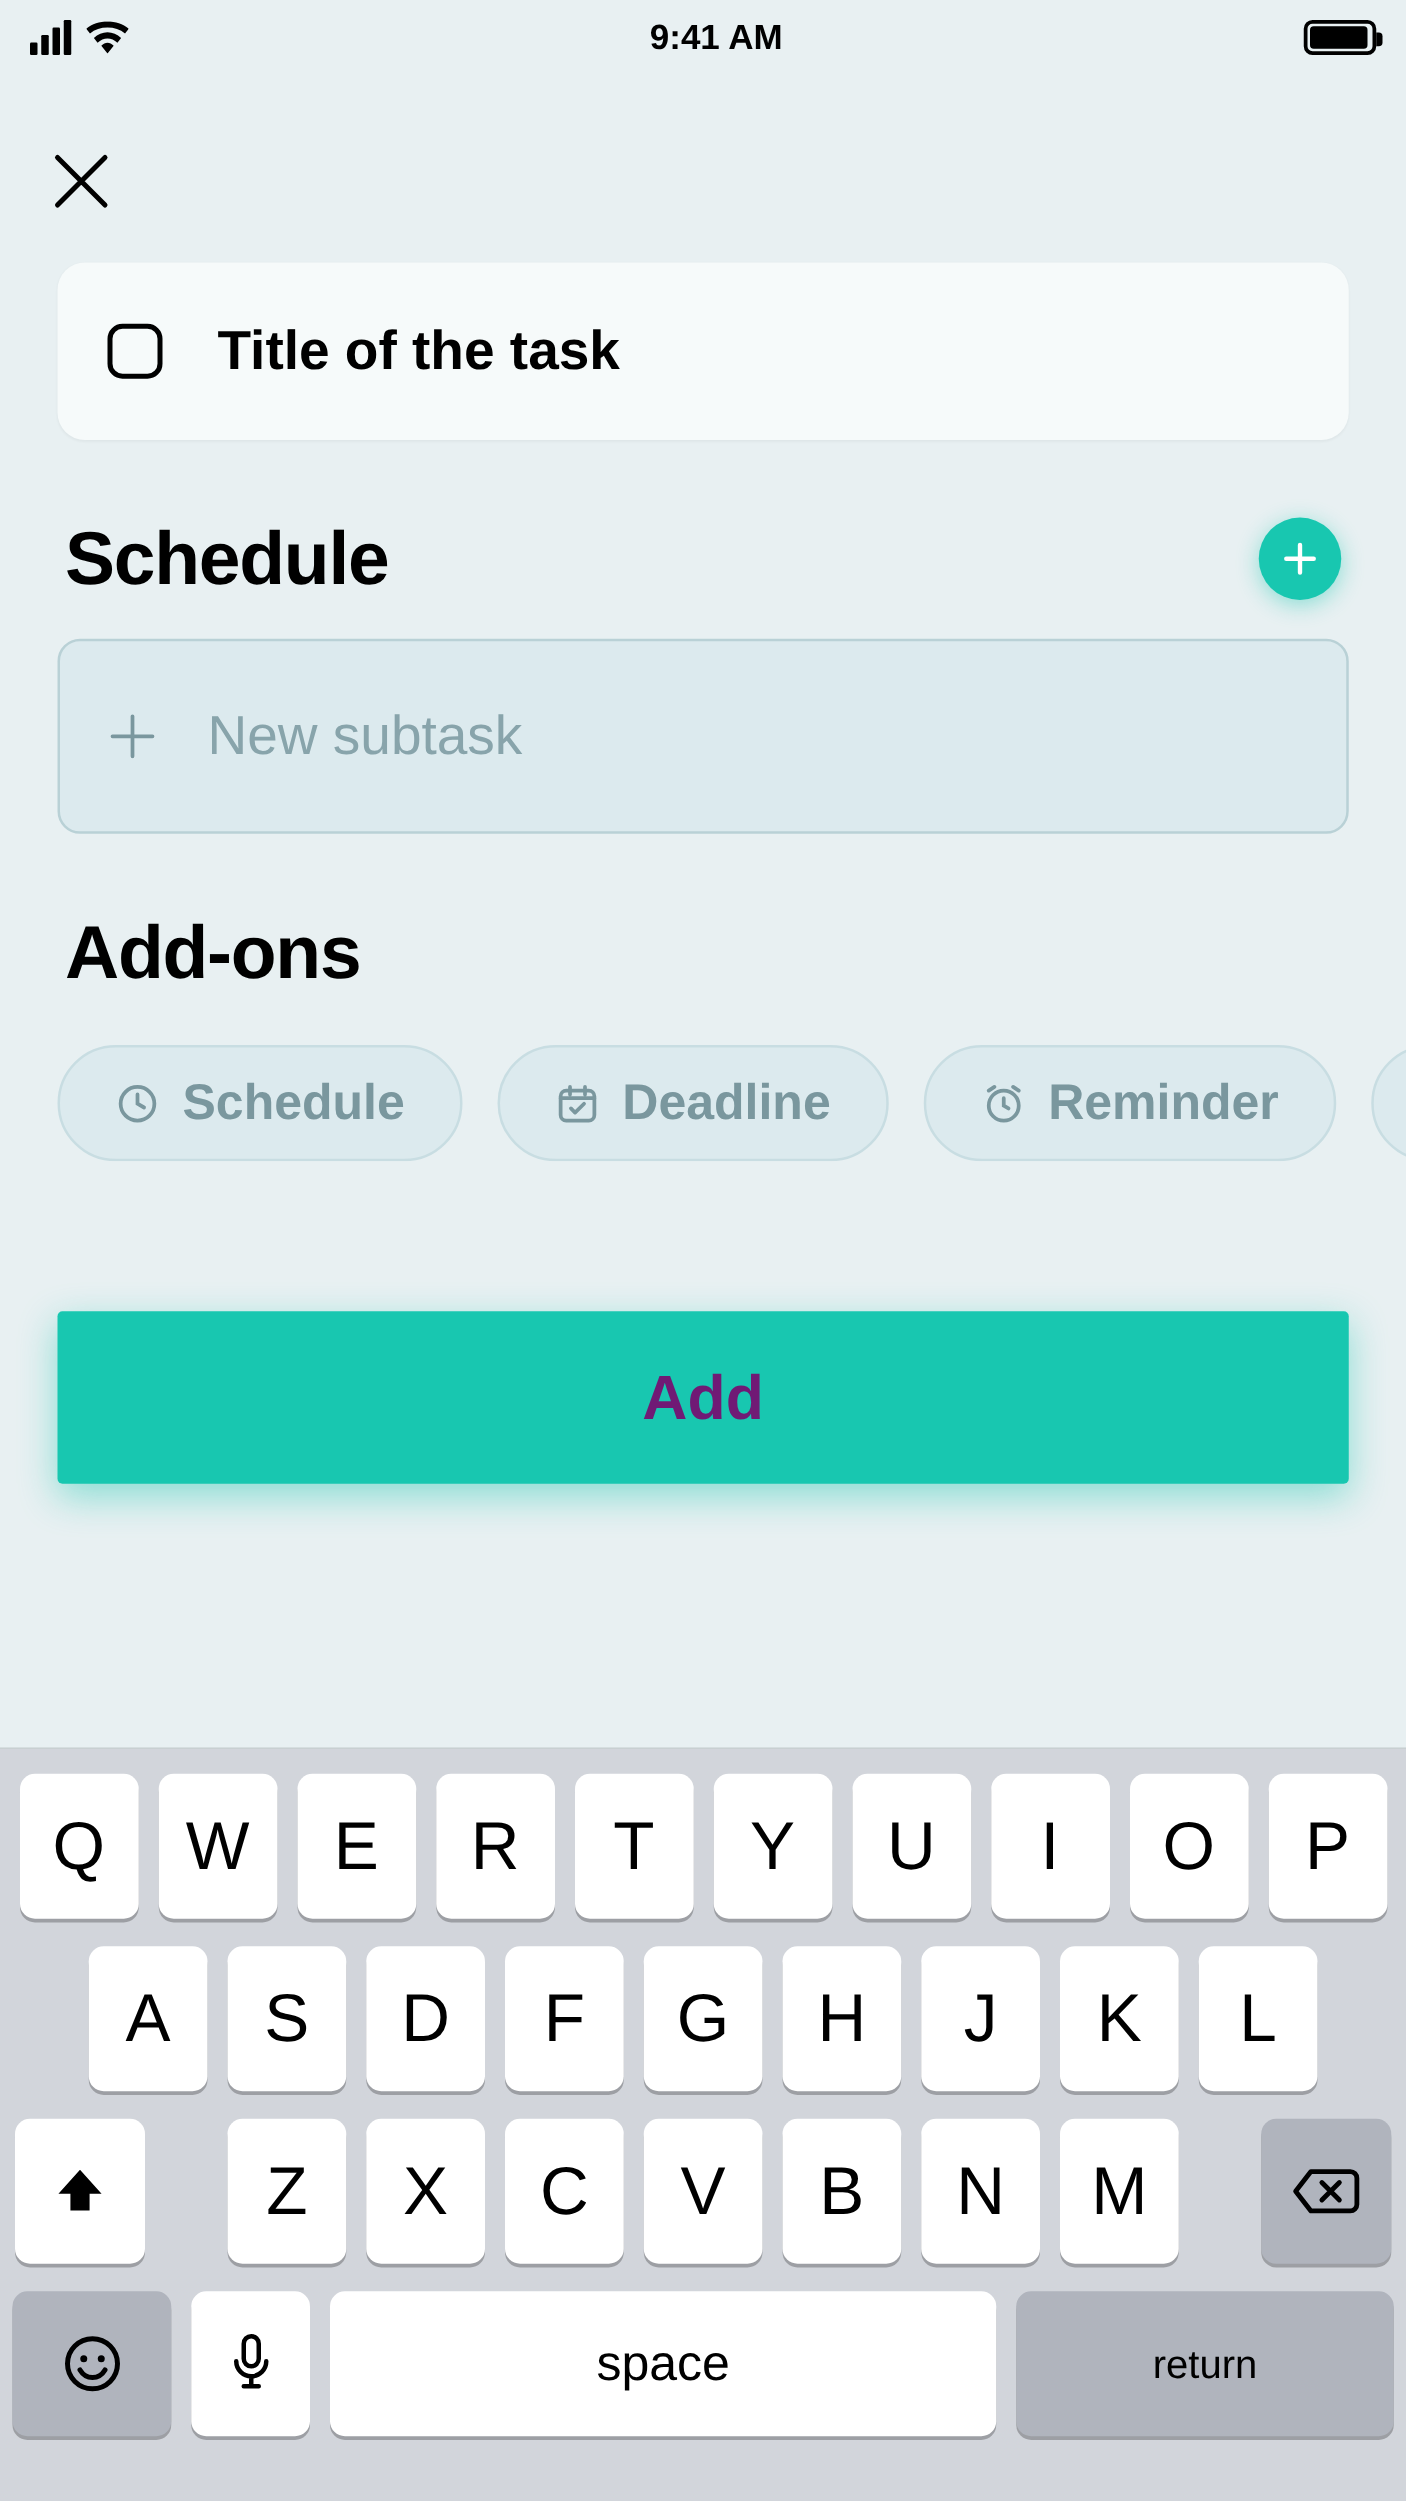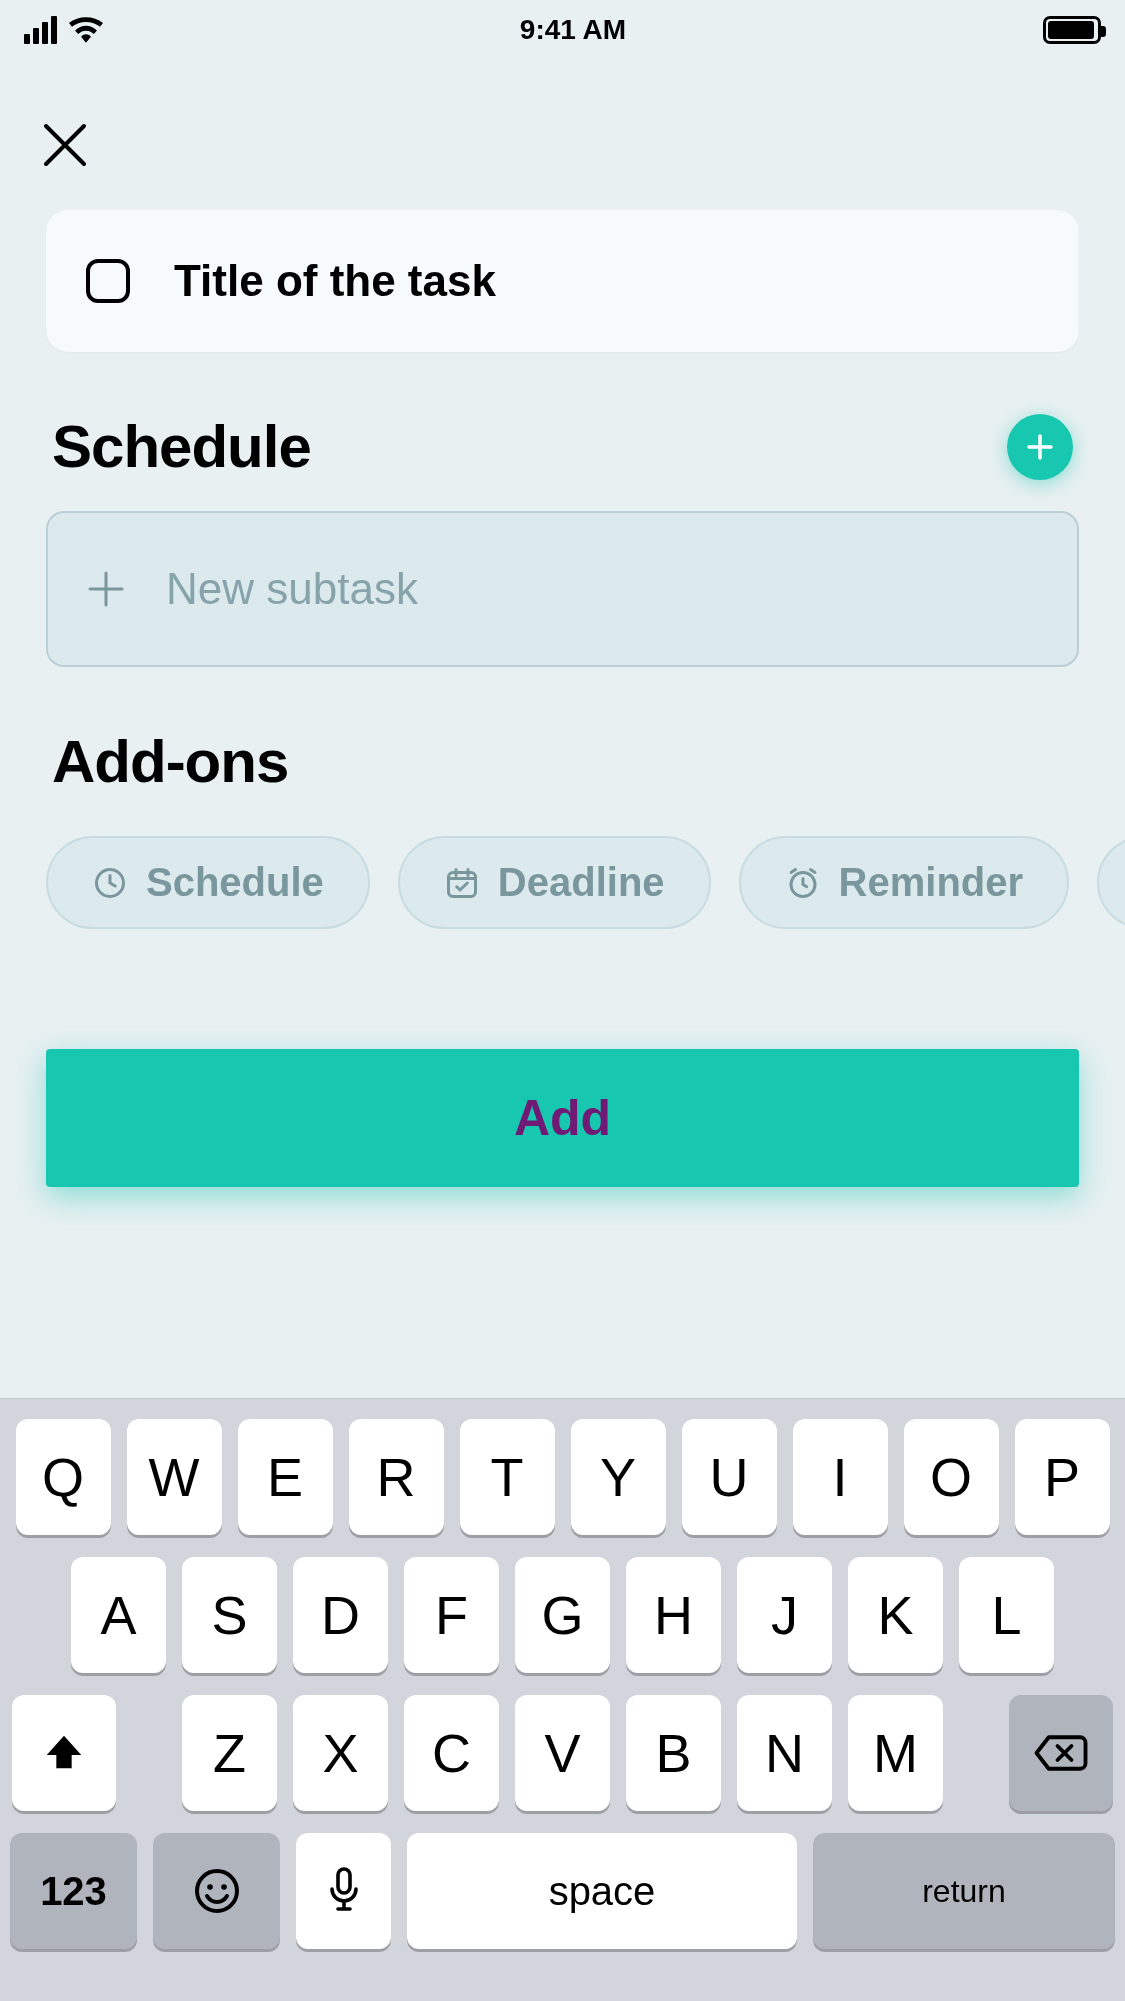--- a/index.html
+++ b/index.html
@@ -278,21 +278,20 @@
       </div>
     <div class="kb-gap-side"></div>
     <div class="key del">
       <svg width="56" height="42" viewBox="0 0 32 24">
           <path fill="none" stroke="#000" stroke-width="2.2" stroke-linejoin="round" d="M9 3h18a3 3 0 013 3v12a3 3 0 01-3 3H9l-7-9 7-9z"></path>
           <path stroke="#000" stroke-width="2.2" stroke-linecap="round" d="M14 8l8 8M22 8l-8 8"></path>
         </svg>
     </div>
   </div>
   <div class="kb-row bottom">
-    <div class="key func">123</div>
     <div class="key emoji">
       <svg width="48" height="48" viewBox="0 0 24 24">
           <circle cx="12" cy="12" r="10" fill="none" stroke="#000" stroke-width="2"></circle>
           <circle cx="8.5" cy="10" r="1.4" fill="#000"></circle>
           <circle cx="15.5" cy="10" r="1.4" fill="#000"></circle>
           <path d="M7 14.5c1.2 2 3 3 5 3s3.8-1 5-3" fill="none" stroke="#000" stroke-width="2" stroke-linecap="round"></path>
         </svg>
     </div>
     <div class="key mic">
       <svg width="34" height="48" viewBox="0 0 16 24">

